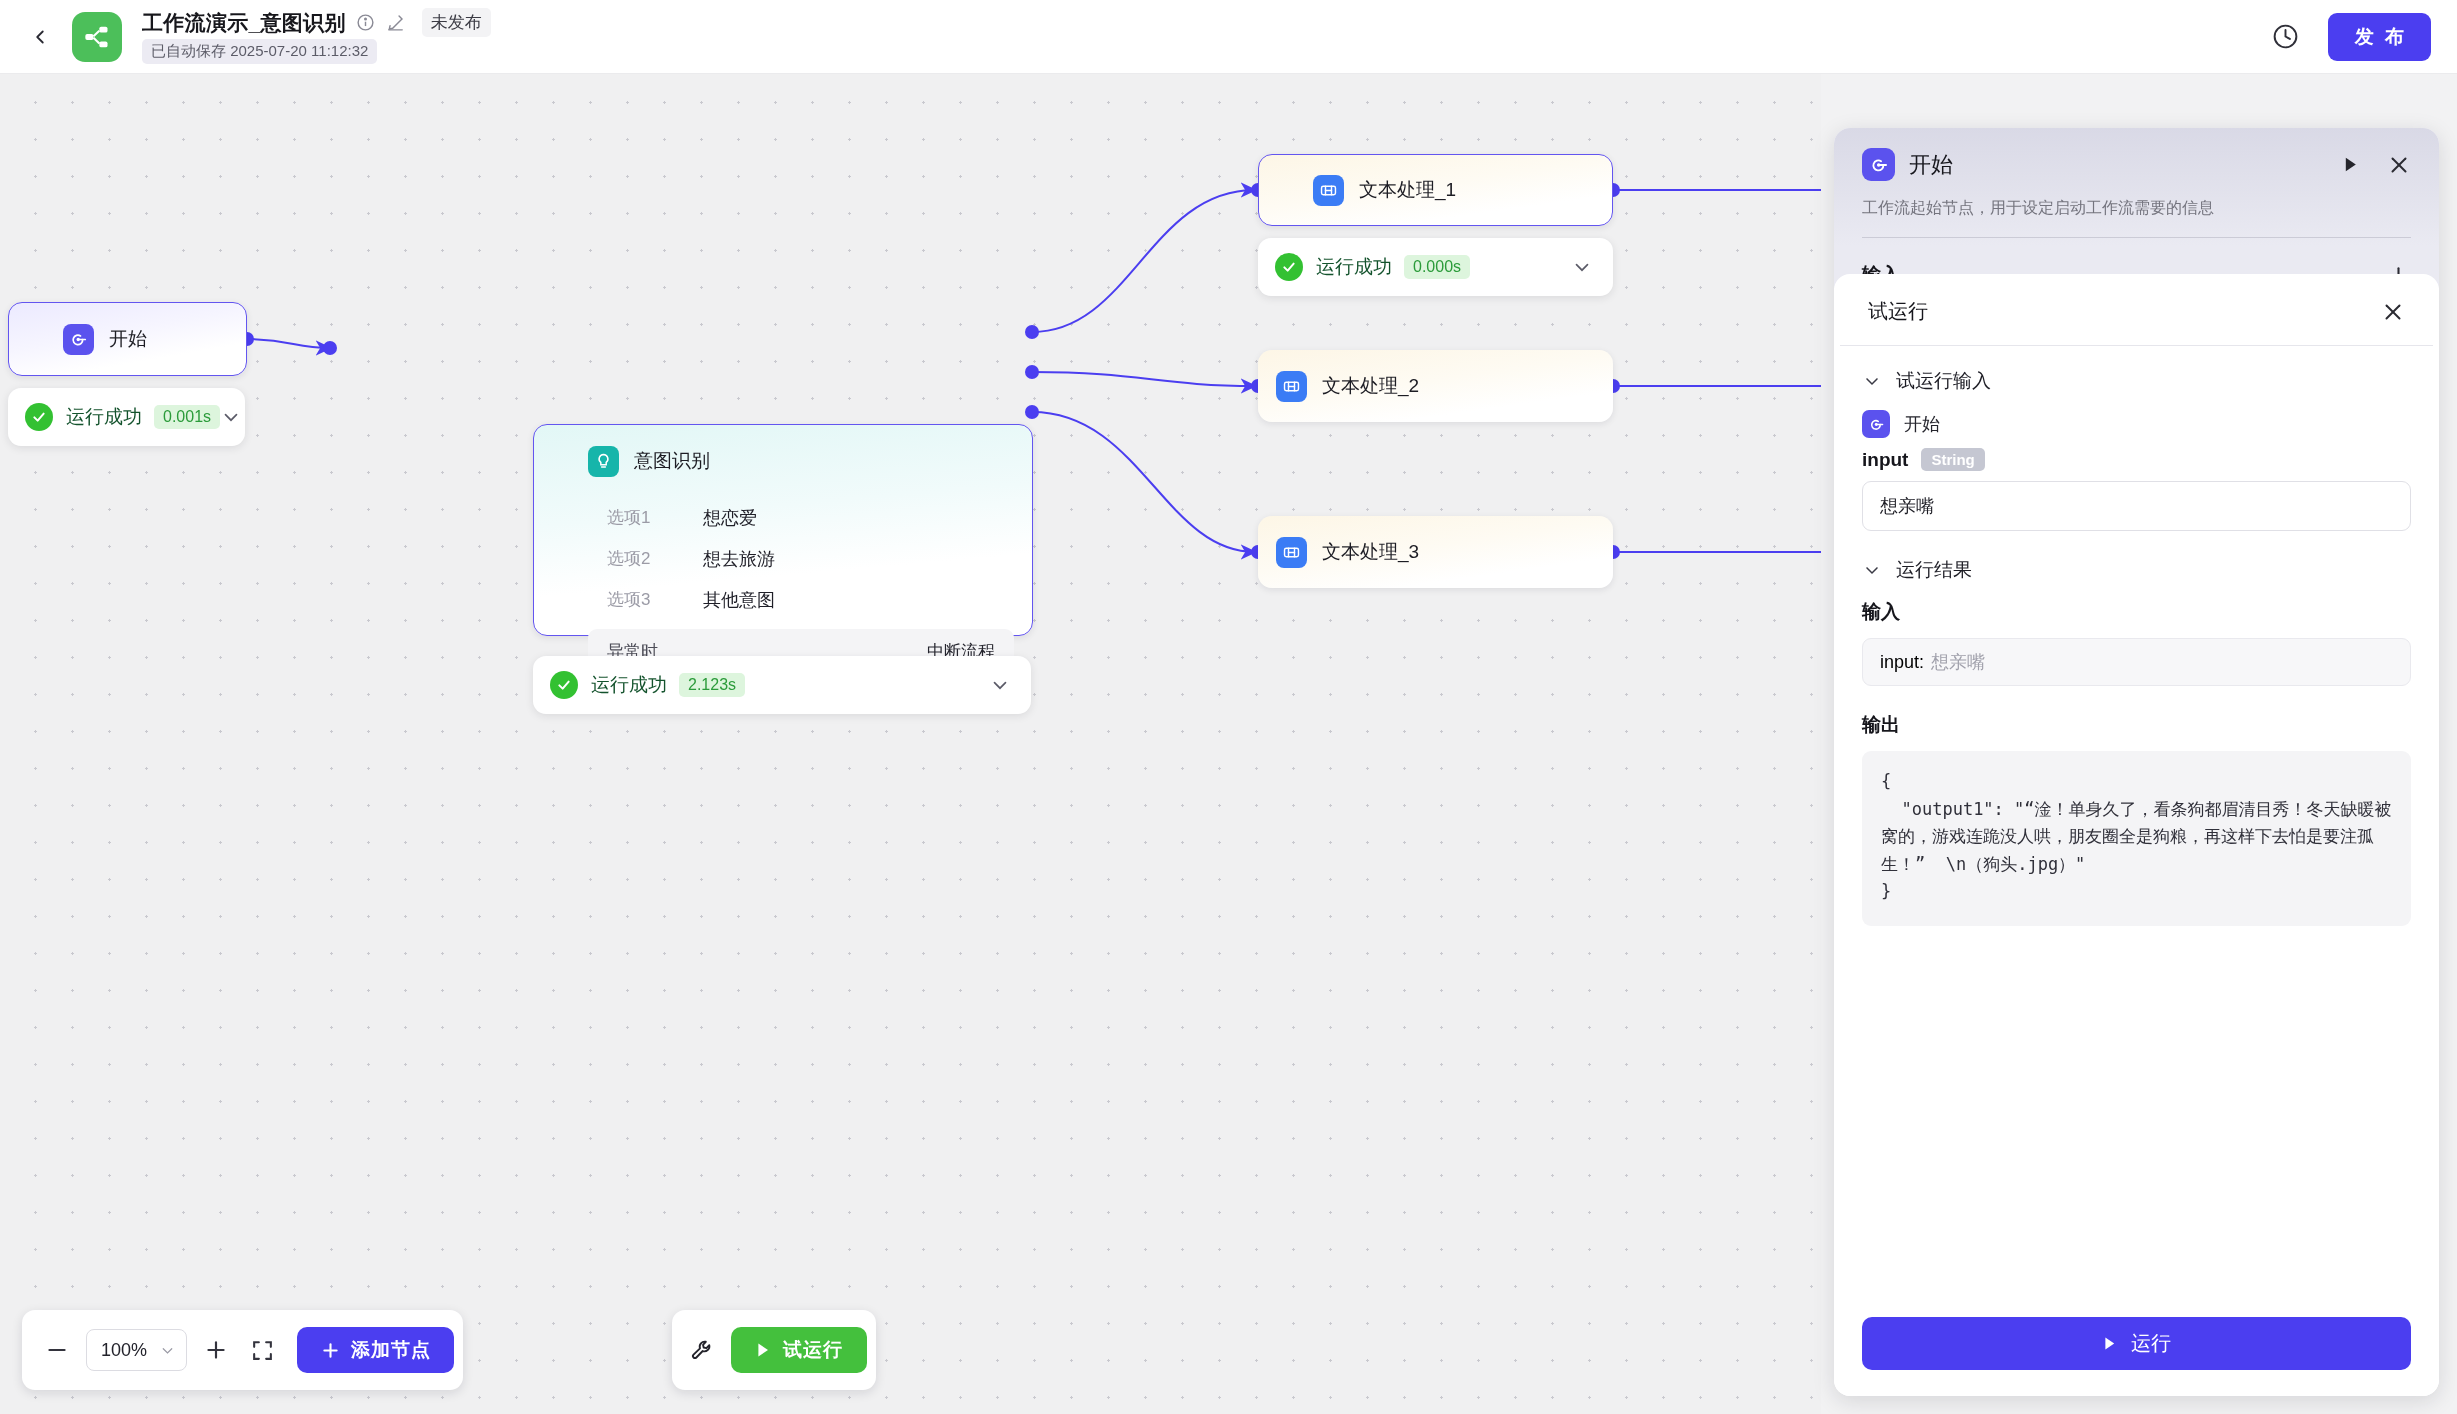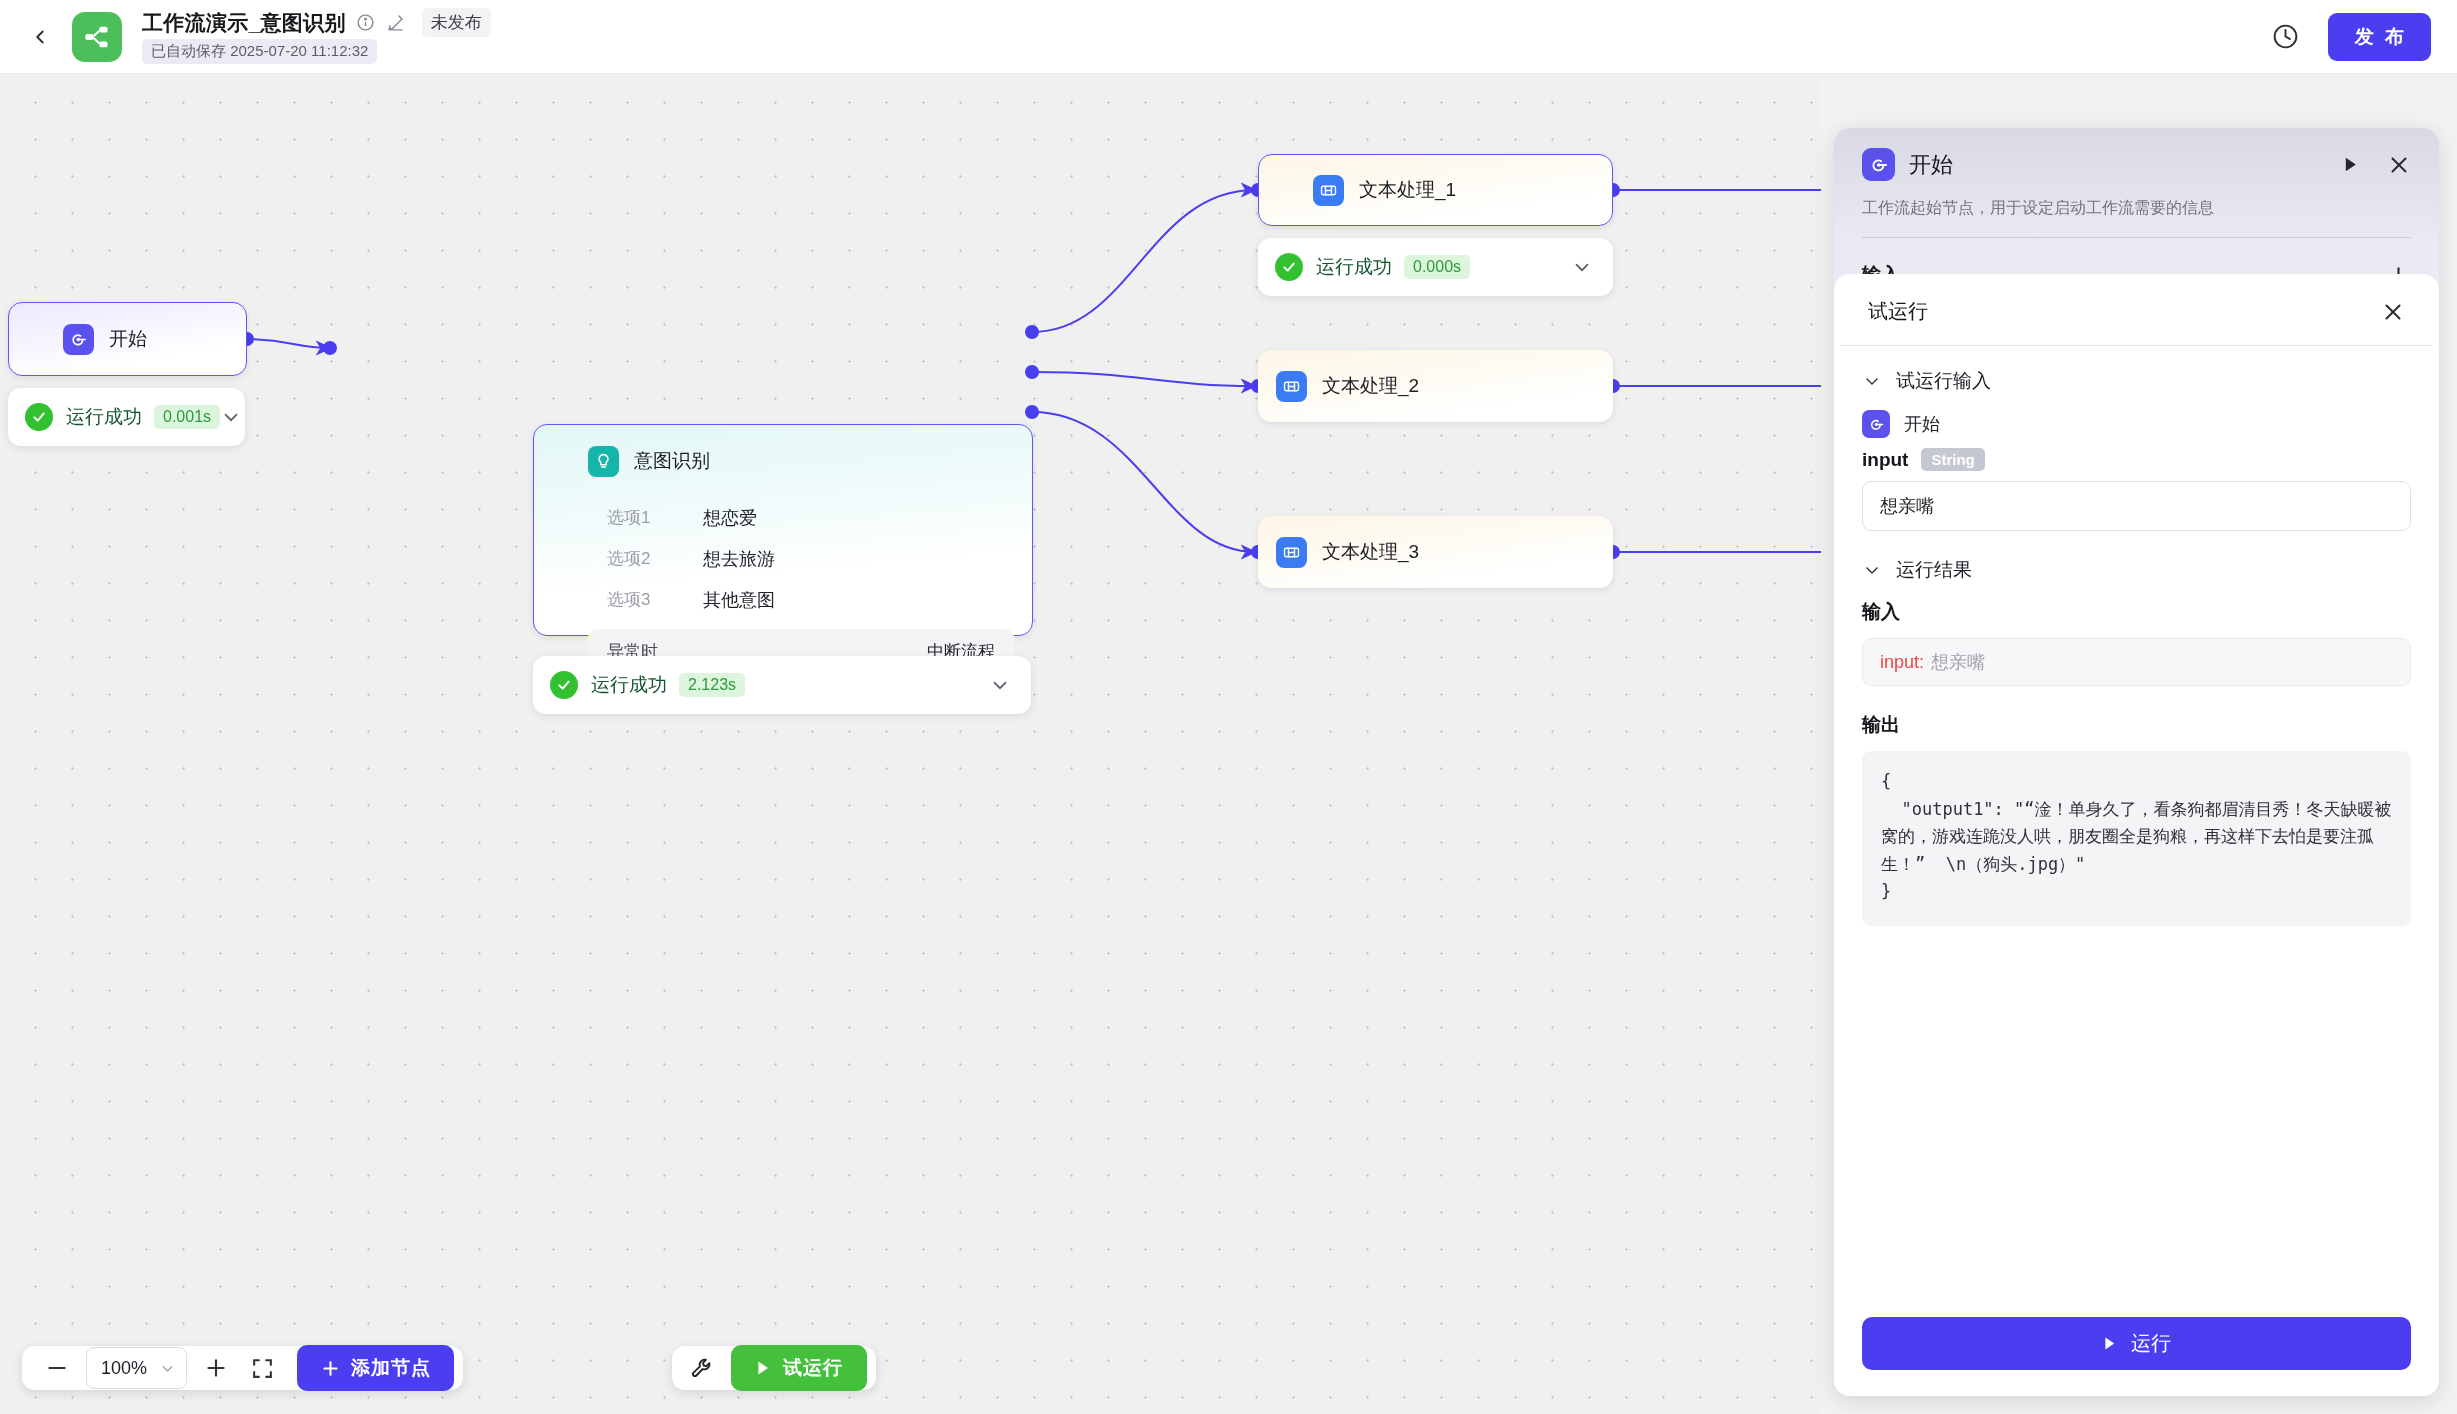--- a/index.html
+++ b/index.html
@@ -111,21 +111,21 @@
     background: #f4f4f6; display: flex; align-items: center;
     padding: 0 19px; justify-content: space-between;
   }
   .exc-k { font-size: 17px; color: #4c4c57; }
   .exc-v { font-size: 17px; color: #25252e; }
 
   
   .tb {
     position: absolute; background: #fff; border-radius: 13px;
     box-shadow: 0 3px 11px rgba(20,20,40,.12);
-    display: flex; align-items: center; height: 44px;
+    display: flex; align-items: center; height: 80px;
     z-index: 25;
   }
   .tb-left { left: 22px; bottom: 24px; padding: 0 9px 0 14px; gap: 4px; }
   .tb-right { left: 672px; bottom: 24px; padding: 0 9px 0 18px; gap: 16px; }
   .tb-ic { width: 42px; height: 42px; display: flex; align-items: center; justify-content: center; color: #33333d; cursor: pointer; }
   .zoom-sel {
     display: flex; align-items: center; gap: 12px;
     border: 1px solid #dcdce2; border-radius: 8px;
     height: 42px; padding: 0 10px 0 14px; margin: 0 4px; cursor: pointer;
   }
@@ -198,21 +198,21 @@
   .txt-input {
     width: 100%; height: 50px; border: 1px solid #e0e0e6; border-radius: 9px;
     background: #fff; font-size: 18px; color: #1c1c24;
     padding: 0 17px; font-family: inherit; outline: none;
   }
   .blk-lbl { font-size: 19px; font-weight: bold; color: #16161c; margin: 26px 0 13px 0; }
   .ro-box {
     background: #f7f7f9; border: 1px solid #e9e9ee; border-radius: 9px;
     height: 48px; display: flex; align-items: center; padding: 0 17px; font-size: 18px;
   }
-  .ro-key { color: #ef4444; }
+  .ro-key { color: #000000; }
   .ro-val { color: #a0a0ab; margin-left: 7px; }
   .out-box {
     background: #f4f4f6; border-radius: 9px;
     padding: 17px 19px 20px 19px;
     font-family: "DejaVu Sans Mono", "Liberation Mono", monospace;
     font-size: 17px; line-height: 1.62; color: #30303a;
     white-space: pre-wrap; word-break: break-all;
   }
   .tr-foot { padding: 18px 28px 26px 28px; }
   .go-btn {

